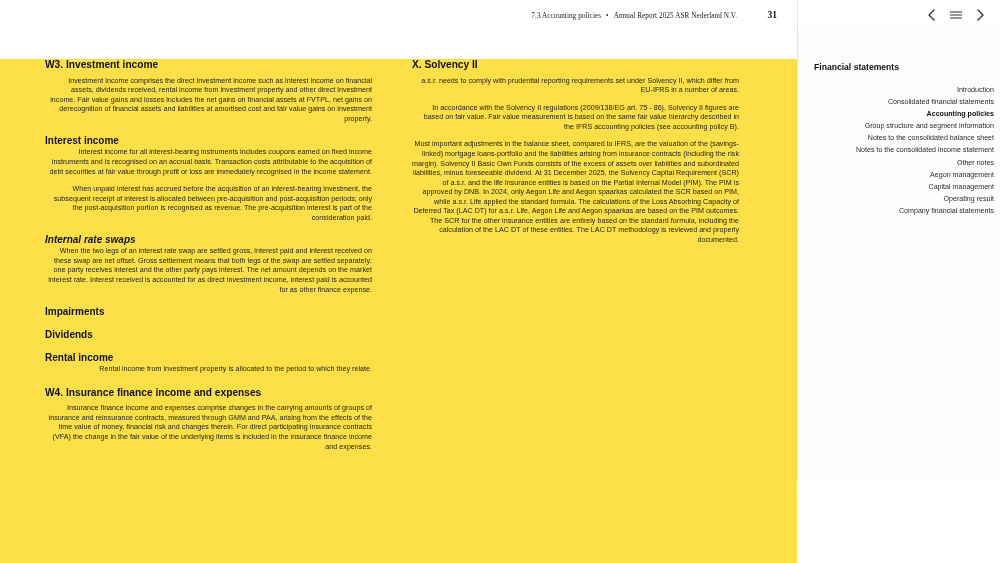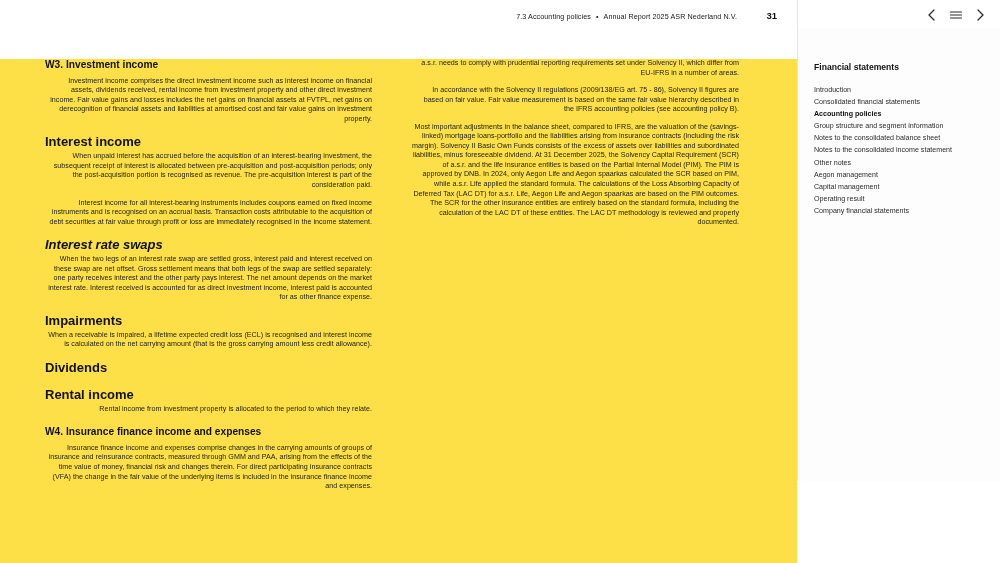--- a/index.html
+++ b/index.html
@@ -18,20 +18,21 @@
     background: #ffffff;
   }
 
   
   .top-bar {
     position: absolute;
     top: 0; left: 0;
     width: 797px;
     height: 30px;
     background: #ffffff;
+    font-family: Liberation Serif, serif;
   }
   .top-meta {
     position: absolute;
     top: 12px;
     right: 60px;
     font-size: 7.2px;
     color: #1a1a1a;
     letter-spacing: 0.01em;
     white-space: nowrap;
   }
@@ -67,21 +68,21 @@
   .col-right { left: 412px; }
 
   h2.sec-head {
     font-size: 10.2px;
     font-weight: bold;
     color: #111111;
     margin: 0 0 5px 0;
     line-height: 1.25;
   }
   h3.sub-head {
-    font-size: 13px;
+    font-size: 10px;
     font-weight: bold;
     color: #111111;
     margin: 10px 0 1px 0;
     line-height: 1.3;
   }
   h3.sub-head.italic {
     font-style: italic;
     font-weight: bold;
   }
   p.body {
@@ -139,20 +140,21 @@
     left: 16px;
     width: 180px;
   }
   .nav-item {
     font-size: 7.1px;
     line-height: 1.0;
     color: #2a2a2a;
     padding: 2.55px 0;
     cursor: pointer;
     white-space: nowrap;
+    text-align: right;
   }
   .nav-item.active {
     font-weight: bold;
     color: #111111;
   }
 </style>
 </head>
 <body>
 
 <div id="page">
@@ -164,39 +166,39 @@
     <div class="page-num">31</div>
   </div>
 
   <div class="doc">
 
     <div class="col col-left">
       <h2 class="sec-head">W3. Investment income</h2>
       <p class="body">Investment income comprises the direct investment income such as interest income on financial assets, dividends received, rental income from investment property and other direct investment income. Fair value gains and losses includes the net gains on financial assets at FVTPL, net gains on derecognition of financial assets and liabilities at amortised cost and fair value gains on investment property.</p>
 
       <h3 class="sub-head">Interest income</h3>
+      <p class="body">Interest income for all interest-bearing instruments includes coupons earned on fixed income instruments and is recognised on an accrual basis. Transaction costs attributable to the acquisition of debt securities at fair value through profit or loss are immediately recognised in the income statement.</p>
       <p class="body">When unpaid interest has accrued before the acquisition of an interest-bearing investment, the subsequent receipt of interest is allocated between pre-acquisition and post-acquisition periods; only the post-acquisition portion is recognised as revenue. The pre-acquisition interest is part of the consideration paid.</p>
-      <p class="body">Interest income for all interest-bearing instruments includes coupons earned on fixed income instruments and is recognised on an accrual basis. Transaction costs attributable to the acquisition of debt securities at fair value through profit or loss are immediately recognised in the income statement.</p>
-
-      <h3 class="sub-head italic">Interest rate swaps</h3>
+
+      <h3 class="sub-head italic">Internal rate swaps</h3>
       <p class="body">When the two legs of an interest rate swap are settled gross, interest paid and interest received on these swap are net offset. Gross settlement means that both legs of the swap are settled separately: one party receives interest and the other party pays interest. The net amount depends on the market interest rate. Interest received is accounted for as direct investment income, interest paid is accounted for as other finance expense.</p>
 
       <h3 class="sub-head">Impairments</h3>
-      <p class="body">When a receivable is impaired, a lifetime expected credit loss (ECL) is recognised and interest income is calculated on the net carrying amount (that is the gross carrying amount less credit allowance).</p>
 
       <h3 class="sub-head">Dividends</h3>
 
       <h3 class="sub-head">Rental income</h3>
       <p class="body">Rental income from investment property is allocated to the period to which they relate.</p>
 
       <h2 class="sec-head" style="margin-top:12px;">W4. Insurance finance income and expenses</h2>
       <p class="body">Insurance finance income and expenses comprise changes in the carrying amounts of groups of insurance and reinsurance contracts, measured through GMM and PAA, arising from the effects of the time value of money, financial risk and changes therein. For direct participating insurance contracts (VFA) the change in the fair value of the underlying items is included in the insurance finance income and expenses.</p>
     </div>
 
     <div class="col col-right">
+      <h2 class="sec-head">X. Solvency II</h2>
       <p class="body">a.s.r. needs to comply with prudential reporting requirements set under Solvency II, which differ from EU-IFRS in a number of areas.</p>
       <p class="body">In accordance with the Solvency II regulations (2009/138/EG art. 75 - 86), Solvency II figures are based on fair value. Fair value measurement is based on the same fair value hierarchy described in the IFRS accounting policies (see accounting policy B).</p>
       <p class="body">Most important adjustments in the balance sheet, compared to IFRS, are the valuation of the (savings-linked) mortgage loans-portfolio and the liabilities arising from insurance contracts (including the risk margin). Solvency II Basic Own Funds consists of the excess of assets over liabilities and subordinated liabilities, minus foreseeable dividend. At 31 December 2025, the Solvency Capital Requirement (SCR) of a.s.r. and the life insurance entities is based on the Partial Internal Model (PIM). The PIM is approved by DNB. In 2024, only Aegon Life and Aegon spaarkas calculated the SCR based on PIM, while a.s.r. Life applied the standard formula. The calculations of the Loss Absorbing Capacity of Deferred Tax (LAC DT) for a.s.r. Life, Aegon Life and Aegon spaarkas are based on the PIM outcomes. The SCR for the other insurance entities are entirely based on the standard formula, including the calculation of the LAC DT of these entities. The LAC DT methodology is reviewed and properly documented.</p>
     </div>
 
   </div>
 
   <div class="nav-panel">
     <div class="nav-top">
       <div class="nav-icon nav-prev">

